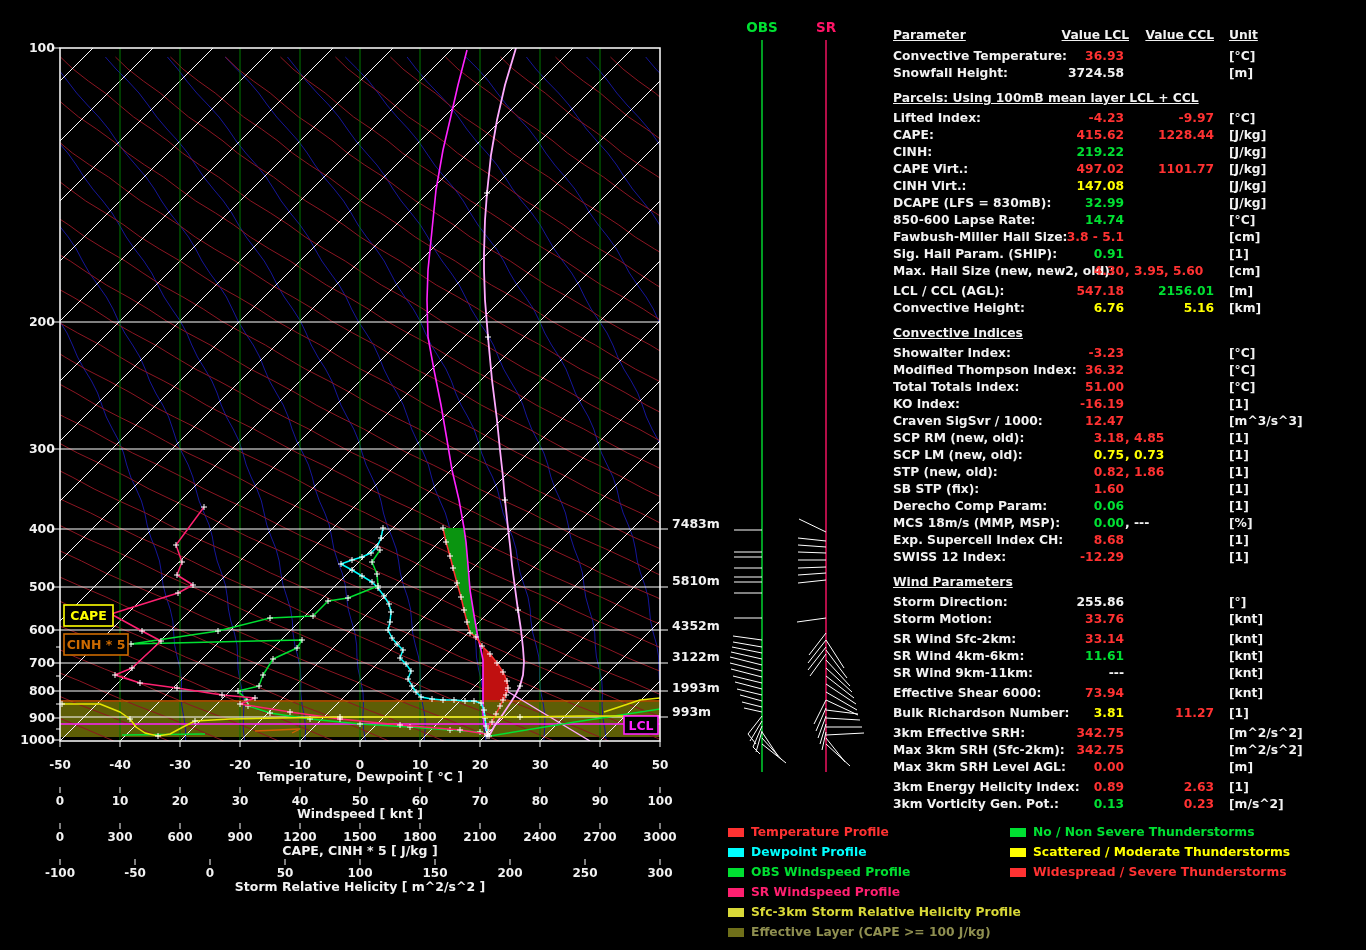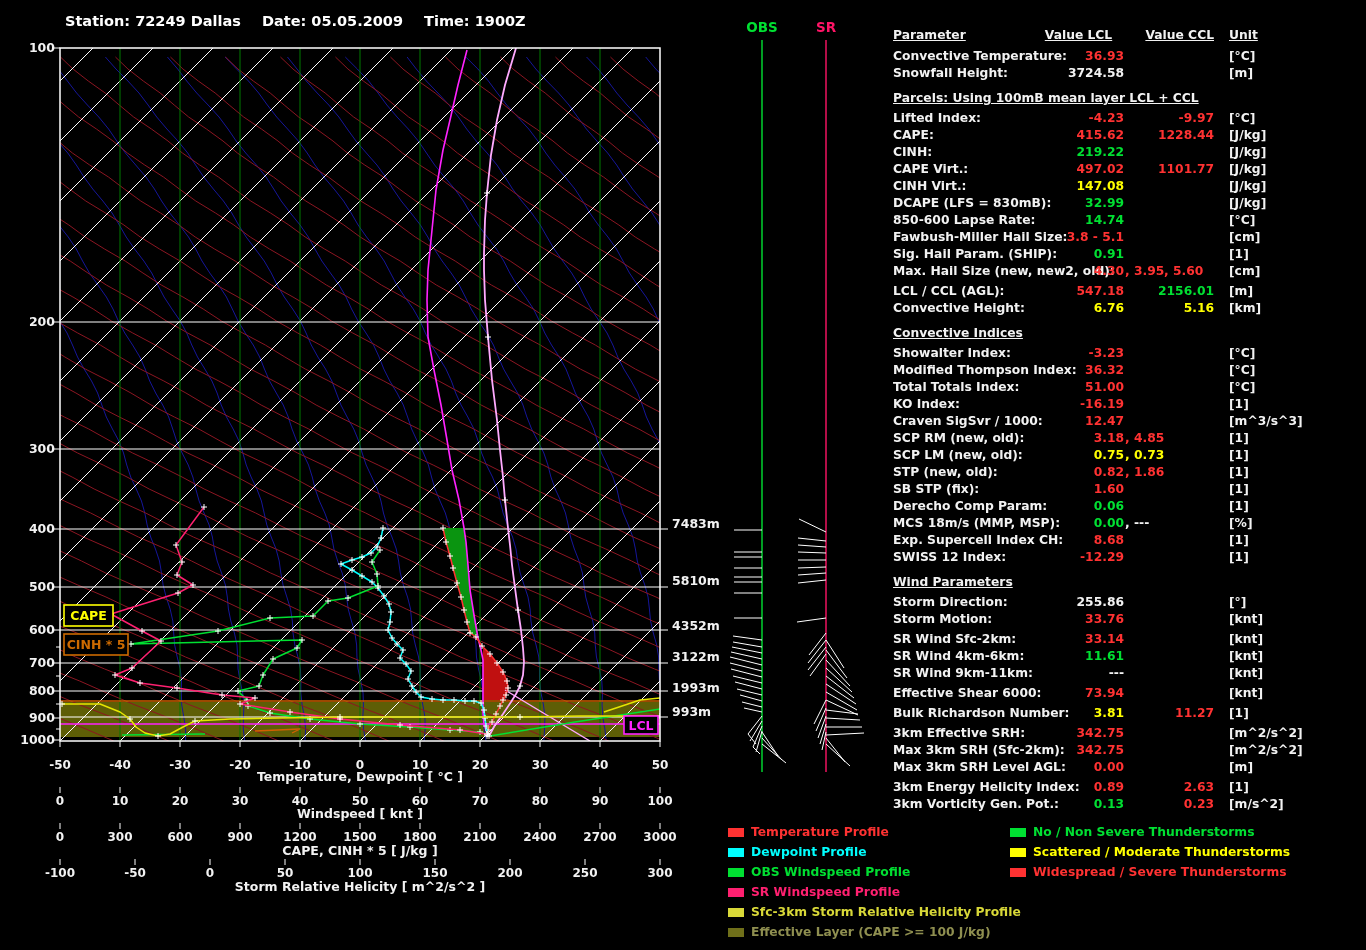--- a/index.html
+++ b/index.html
@@ -15,38 +15,33 @@
   .sect{height:17px;text-decoration:underline;white-space:nowrap;margin-top:8px;margin-bottom:3px;}
   .trow{position:relative;height:17px;white-space:nowrap;}
   .trow.gap{margin-top:3px;}
   .lab{position:absolute;left:0;}
   .v1{position:absolute;left:116px;width:115px;text-align:right;}
   .vx1{position:absolute;left:232px;}
   .vx2{position:absolute;left:271px;}
   .v2{position:absolute;left:240px;width:81px;text-align:right;}
   .unit{position:absolute;left:336px;}
   .h-param{position:absolute;left:0;text-decoration:underline;}
-  .h-v1{position:absolute;left:128px;width:115px;text-align:center;text-decoration:underline;}
+  .h-v1{position:absolute;left:121px;width:115px;text-align:right;text-decoration:underline;}
   .h-v2{position:absolute;left:240px;width:81px;text-align:right;text-decoration:underline;}
   .h-unit{position:absolute;left:336px;text-decoration:underline;text-align:right;}
   .c-red{color:#ff3232;} .c-green{color:#00e032;} .c-yellow{color:#ffff00;} .c-white{color:#f2f2f2;}
   #legend-left,#legend-right{position:absolute;top:822px;font-size:12.3px;font-weight:bold;text-align:right;}
   #legend-left{left:728px;} #legend-right{left:1010px;}
   .litem{display:flex;align-items:center;height:20px;white-space:nowrap;}
   .sw{width:16px;height:9px;margin-right:7px;flex:0 0 16px;}
 </style>
 </head>
 <body>
 
 <div id="stage">
-  <div id="hdr">
-    <span>Station: 72249 Dallas</span>
-    <span>Date: 05.05.2009</span>
-    <span>Time: 1900Z</span>
-  </div>
   <svg id="skewt" width="1366" height="950" viewBox="0 0 1366 950">
       <defs>
         <clipPath id="chartClip">
           <rect x="60" y="48" width="600" height="693"></rect>
         </clipPath>
       </defs>
       <g clip-path="url(#chartClip)">
         <rect x="60" y="702" width="600" height="35" fill="#5e5e06"></rect>
         <polyline points="185.60184553540122,741 185.64432724601943,729 183.7685832085202,717 181.75430849175214,705 181.31667760320667,693 181.5273238901538,681 180.21027721842148,669 177.21385949907938,657 174.63875530984743,645 173.67931942736544,633 172.82768634616522,621 170.14107088390557,609 166.16303536587267,597 163.10616262556584,585 161.52510782574296,573 159.48259172396217,561 155.462388855526,549 150.6491985838602,537 147.147272972843,525 144.81636007173566,513 141.48259363422036,501 136.2072251360124,489 130.69817214542485,477 126.74190961454462,465 123.51723843125836,453 118.83008072238853,441 112.412603065776,429 106.32594397357428,417 101.86098483028617,405 97.59731726501543,393 91.53903891530322,381 84.1158902115313,369 77.53707556696506,357 72.46939515733187,345 67.0346114389123,333 59.63365933453305,321 51.351078992415495,309 44.32424797197277,297 38.52951540730167,285 31.817764610333956,273 23.145930437542862,261 14.145403250801456,249 6.668990273394916,237 0.004943682377099523,225 -8.052820420381307,213 -17.887545947537095,201 -27.483372463193902,189 -35.45648190640163,177 -43.13587536849459,165 -52.565021802599624,153 -63.429197778142246,141 -73.5287210829386,129 -82.08650089456258,117 -90.91650969353682,105 -101.69620518156486,93 -113.44422252362018,81 -123.99600269566216,69 -133.2585297058785,57" fill="none" stroke="#16169a" stroke-width="1" stroke-linejoin="round"></polyline>
         <polyline points="244.743237540737,741 243.2900216738605,729 243.4586295057879,717 243.95476826357725,705 242.71883150137015,693 240.0228244722543,681 238.06136367516217,669 237.6517437386583,657 237.00501309096458,645 234.41592937489594,633 230.82704557788807,621 228.4114410838524,609 227.30517282051056,597 225.40269338292674,585 221.5228554869882,573 217.18494301622582,561 214.32420118271884,549 212.3819068120684,537 209.1454919398849,525 204.07546963281942,513 199.11663302857255,501 195.7737688911319,489 192.84898635238315,477 188.24292443388953,465 182.11145428575568,453 176.6313036725719,441 172.72702223643643,429 168.68078326276458,417 162.7153922679529,405 155.66656387930132,393 149.72630029057862,381 145.14688914340792,369 139.86155144283285,357 132.5921519261522,345 124.77106599613526,333 118.38738974051893,321 112.99603739644236,309 106.38699415572437,297 97.90840293486833,285 89.44672868983622,273 82.59017708906919,261 76.24059049476965,249 68.26469170300477,237 58.70178428440046,225 49.70465380567304,213 42.302533756857414,201 34.85349954372787,189 25.51334692074705,177 15.00862803898983,165 5.54417196047774,153 -2.5122045692974595,141 -11.18276443848155,129 -21.839076403817305,117 -33.13965696851274,105 -43.0470908304239,93 -51.89158856071686,81 -61.87446577681442,69 -73.75813690271735,57" fill="none" stroke="#16169a" stroke-width="1" stroke-linejoin="round"></polyline>

